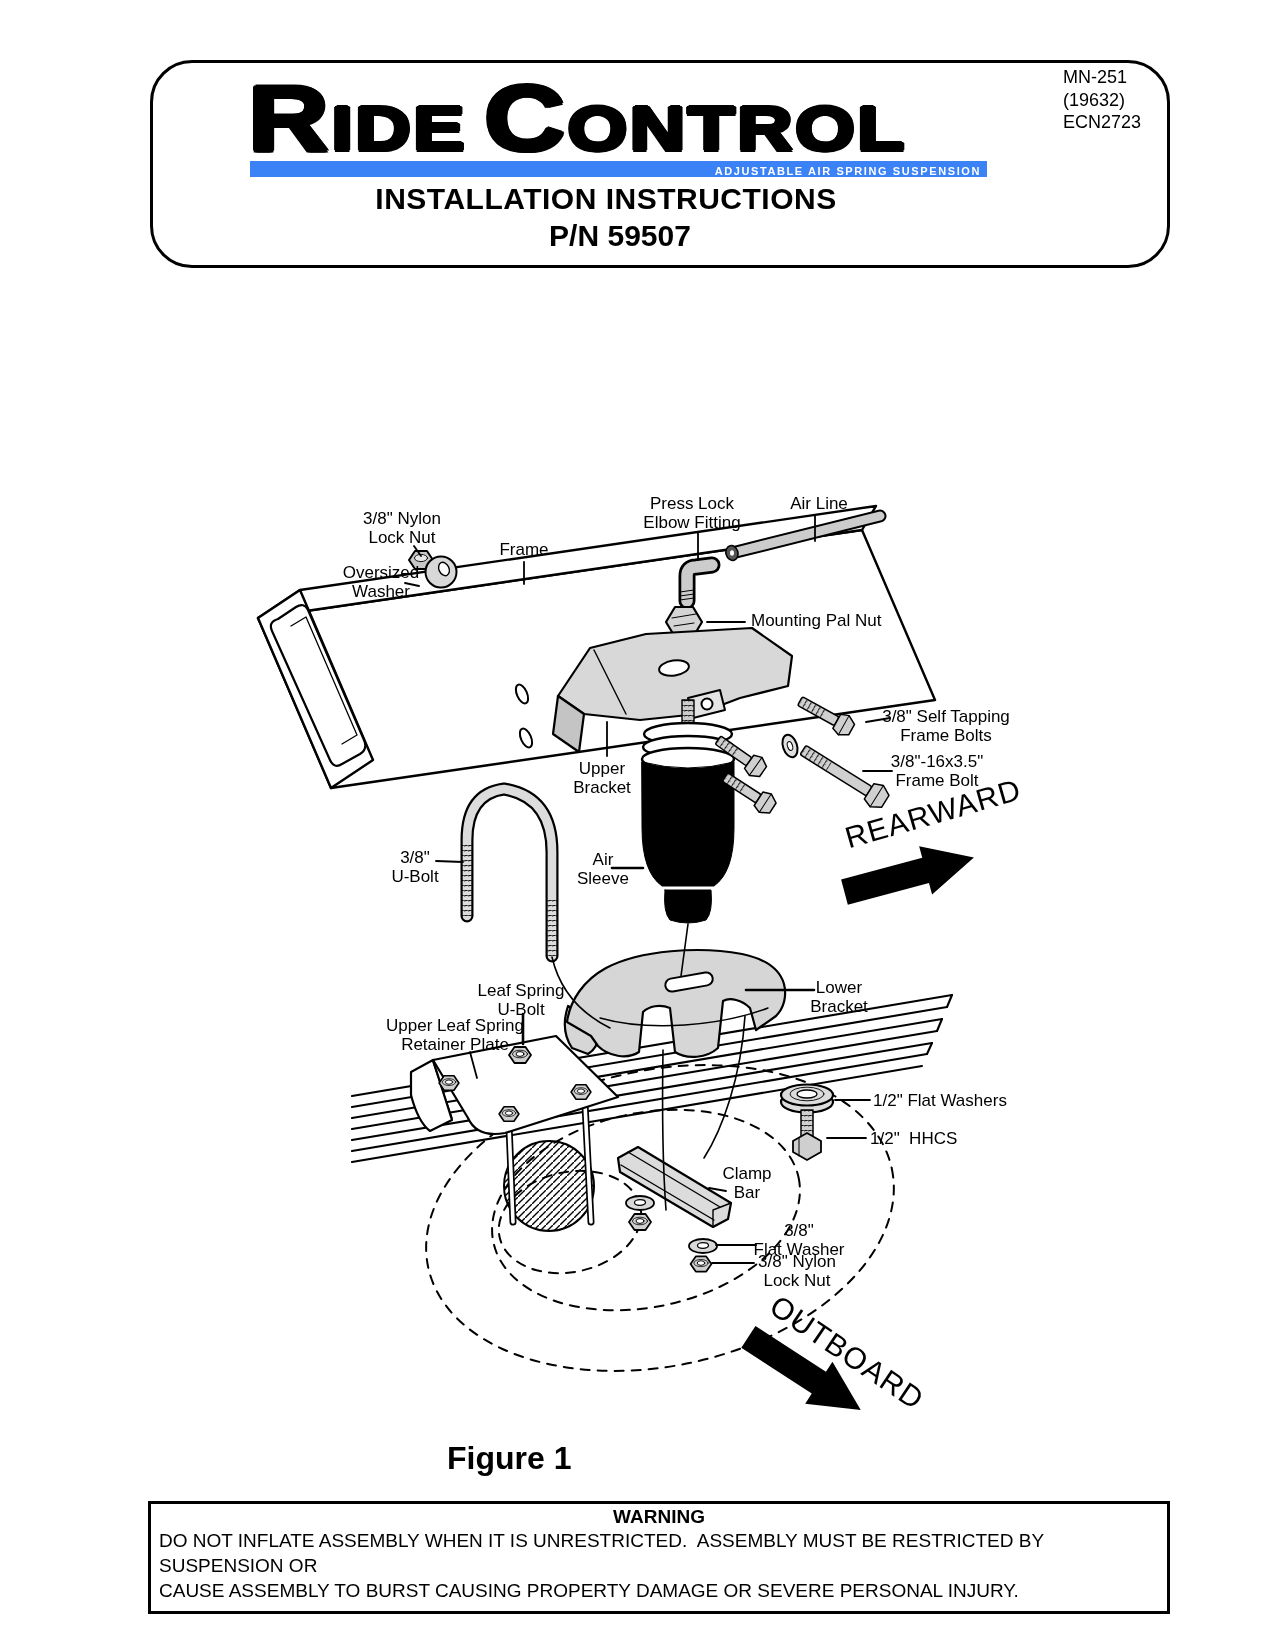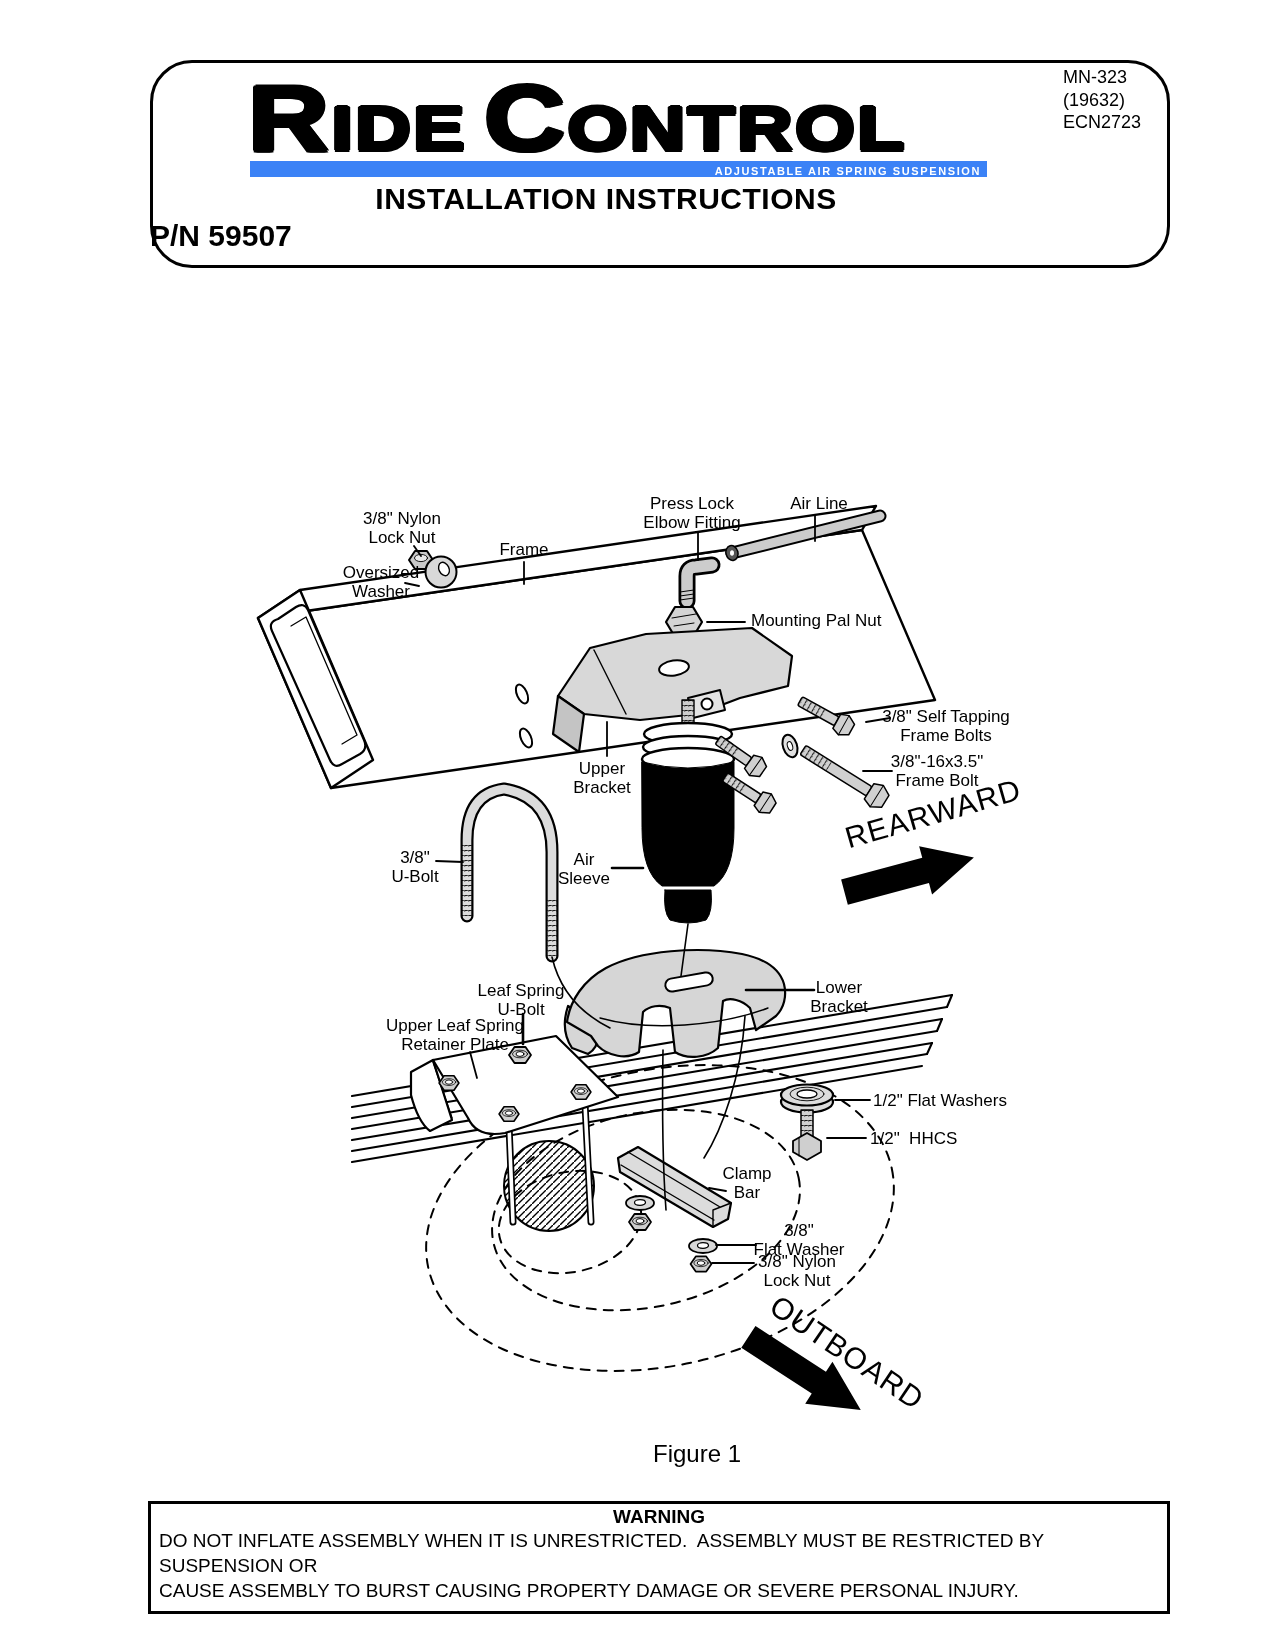--- a/index.html
+++ b/index.html
@@ -14,30 +14,30 @@
         text-shadow:2px 0 #000,-2px 0 #000,0 2px #000,0 -2px #000,1.5px 1.5px #000,-1.5px 1.5px #000,1.5px -1.5px #000,-1.5px -1.5px #000;}
   .logo-big{font-size:92px;}
   .logo-small{font-size:63px;}
   #logo-bar{position:absolute;left:250px;top:161px;width:737px;height:16px;background:#3b82f6;
             text-align:right;}
   #logo-bar span{color:#fff;font-size:11px;font-weight:bold;letter-spacing:1.6px;
                  line-height:16px;padding-right:6px;}
   #doc-refs{position:absolute;left:1063px;top:66px;font-size:18px;line-height:1.26;}
   #main-title{position:absolute;left:136px;top:182px;width:940px;text-align:center;
               font-size:30px;font-weight:bold;letter-spacing:.5px;}
-  #part-number{position:absolute;left:150px;top:219px;width:940px;text-align:left;
+  #part-number{position:absolute;left:150px;top:219px;width:940px;text-align:center;
                font-size:30px;font-weight:bold;}
   
   #intro{position:absolute;left:165px;top:294px;width:1000px;text-align:center;
          font-size:26px;font-weight:bold;letter-spacing:.4px;line-height:31px;white-space:pre-wrap;}
   
   #diagram-heading{position:absolute;left:405px;top:411px;width:600px;text-align:center;
                    font-size:26px;font-weight:bold;line-height:30px;}
-  #figure-caption{position:absolute;left:447px;top:1440px;width:500px;text-align:center;
-                  font-size:24px;font-weight:normal;}
+  #figure-caption{position:absolute;left:447px;top:1440px;width:500px;
+                  font-size:32px;font-weight:bold;}
   
   #diagram-svg{position:absolute;left:0;top:0;width:1275px;height:1651px;}
   .dlabel{position:absolute;font-size:17px;line-height:19px;white-space:pre;}
   .dlabel.center{text-align:center;transform:translateX(-50%);}
   .dlabel.left{text-align:left;}
   #rearward-label{position:absolute;left:846px;top:822px;font-size:30px;letter-spacing:1px;
                   transform:rotate(-16deg);transform-origin:0 50%;white-space:nowrap;}
   #outboard-label{position:absolute;left:773px;top:1286px;font-size:30px;letter-spacing:1px;
                   transform:rotate(34deg);transform-origin:0 50%;white-space:nowrap;}
   
@@ -50,21 +50,21 @@
 <body>
 
 <div id="page">
 
   <div id="header-box"></div>
   <div id="logo"><span class="logo-big">R</span><span class="logo-small">IDE</span><span class="logo-big" style="margin-left:14px;">C</span><span class="logo-small">ONTROL</span></div>
   <div id="logo-bar">
     <span>ADJUSTABLE AIR SPRING SUSPENSION</span>
   </div>
   <div id="doc-refs">
-      <div>MN-323</div>
+      <div>MN-251</div>
       <div>(19632)</div>
       <div>ECN2723</div>
     </div>
   <div id="main-title">INSTALLATION INSTRUCTIONS</div>
   <div id="part-number">P/N 59507</div>
 
 
   <div id="diagram-heading">
   </div>
 
@@ -288,21 +288,21 @@
       <div class="dlabel center" style="left: 402px; top: 509px;"><div>3/8" Nylon</div><div>Lock Nut</div></div>
       <div class="dlabel center" style="left: 381px; top: 563px;"><div>Oversized</div><div>Washer</div></div>
       <div class="dlabel center" style="left: 524px; top: 540px;"><div>Frame</div></div>
       <div class="dlabel center" style="left: 692px; top: 494px;"><div>Press Lock</div><div>Elbow Fitting</div></div>
       <div class="dlabel center" style="left: 819px; top: 494px;"><div>Air Line</div></div>
       <div class="dlabel left" style="left: 751px; top: 611px;"><div>Mounting Pal Nut</div></div>
       <div class="dlabel center" style="left: 946px; top: 707px;"><div>3/8" Self Tapping</div><div>Frame Bolts</div></div>
       <div class="dlabel center" style="left: 937px; top: 752px;"><div>3/8"-16x3.5"</div><div>Frame Bolt</div></div>
       <div class="dlabel center" style="left: 602px; top: 759px;"><div>Upper</div><div>Bracket</div></div>
       <div class="dlabel center" style="left: 415px; top: 848px;"><div>3/8"</div><div>U-Bolt</div></div>
-      <div class="dlabel center" style="left: 584px; top: 850px;"><div>Air</div><div>Sleeve</div></div>
+      <div class="dlabel center" style="left: 603px; top: 850px;"><div>Air</div><div>Sleeve</div></div>
       <div class="dlabel center" style="left: 521px; top: 981px;"><div>Leaf Spring</div><div>U-Bolt</div></div>
       <div class="dlabel center" style="left: 455px; top: 1016px;"><div>Upper Leaf Spring</div><div>Retainer Plate</div></div>
       <div class="dlabel center" style="left: 839px; top: 978px;"><div>Lower</div><div>Bracket</div></div>
       <div class="dlabel left" style="left: 873px; top: 1091px;"><div>1/2" Flat Washers</div></div>
       <div class="dlabel left" style="left: 870px; top: 1129px;"><div>1/2"  HHCS</div></div>
       <div class="dlabel center" style="left: 747px; top: 1164px;"><div>Clamp</div><div>Bar</div></div>
       <div class="dlabel center" style="left: 799px; top: 1221px;"><div>3/8"</div><div>Flat Washer</div></div>
       <div class="dlabel center" style="left: 797px; top: 1252px;"><div>3/8" Nylon</div><div>Lock Nut</div></div>
     </div>
 

